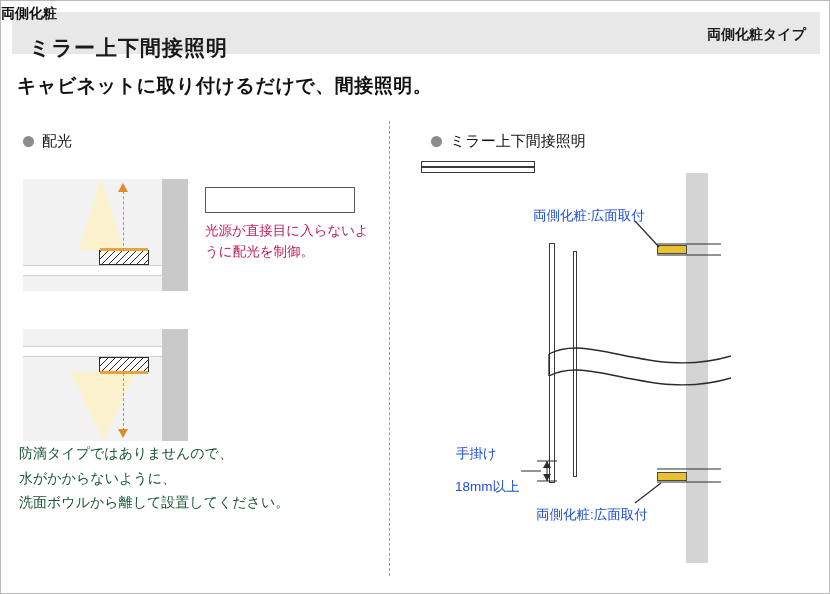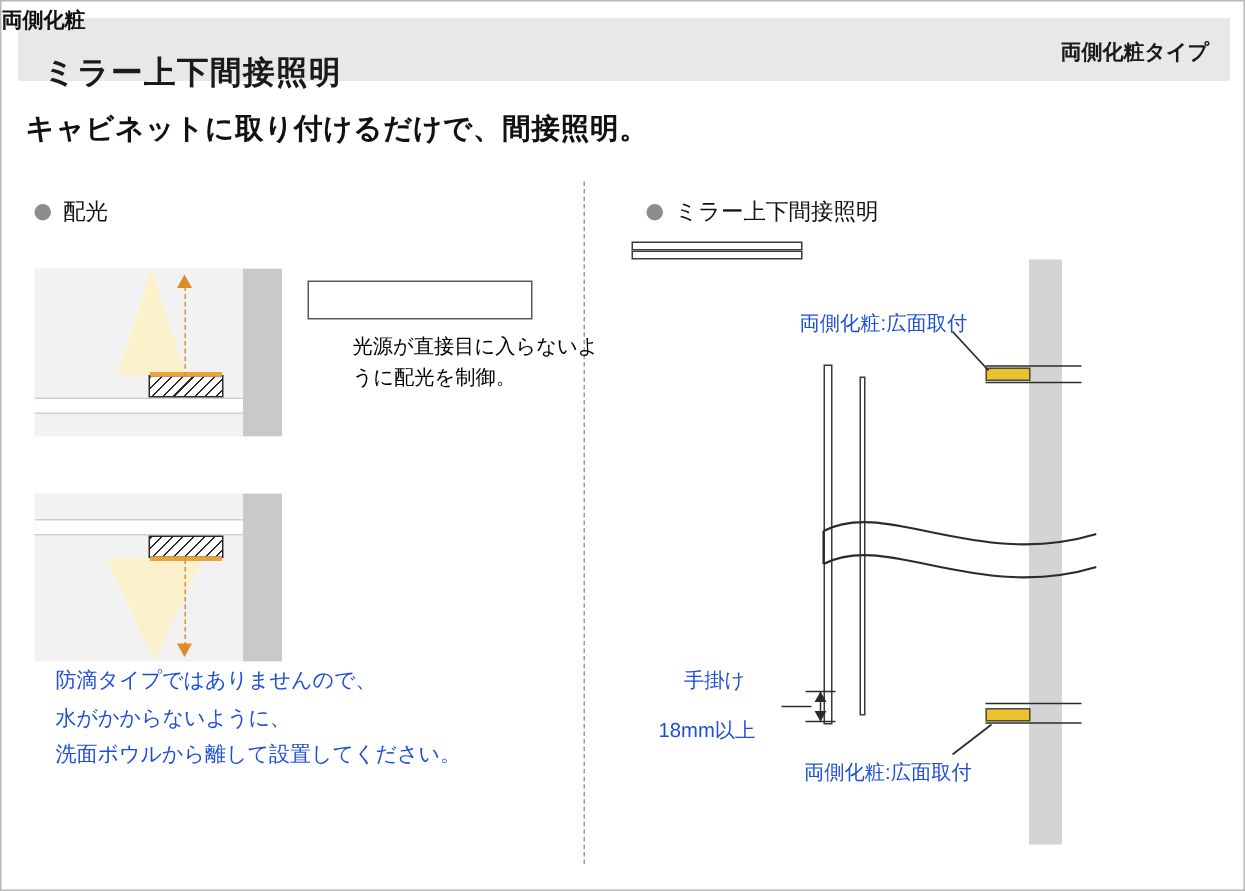--- a/index.html
+++ b/index.html
@@ -198,31 +198,30 @@
     font-weight: bold;
     color: #111111;
   }
   #callout-desc {
     position: absolute;
     left: 204px;
     top: 220px;
     width: 165px;
     font-size: 13.5px;
     line-height: 1.55;
-    color: #000000;
-    margin-left: 30px;
+    color: #be185d;
   }
   
   #caution {
     position: absolute;
-    left: 36px;
+    left: 18px;
     top: 440px;
     font-size: 14px;
     line-height: 1.75;
-    color: #1d4ed8;
+    color: #14532d;
   }
   
   #install {
     position: absolute;
     left: 420px;
     top: 160px;
     width: 400px;
     height: 415px;
   }
   .wall-col {
@@ -291,21 +290,21 @@
   }
   .label {
     position: absolute;
     font-size: 13.5px;
     color: #1d4ed8;
     white-space: nowrap;
   }
   #label-top { left: 112px; top: 46px; }
   #label-bottom { left: 115px; top: 345px; }
   #label-handle1 { left: 35px; top: 284px; }
-  #label-handle2 { left: 18px; top: 317px; }
+  #label-handle2 { left: 34px; top: 317px; }
 </style>
 </head>
 <body>
 
 <div id="page">
 
   <div id="header">
     <div id="header-title">ミラー上下間接照明</div>
     <div id="header-type">両側化粧タイプ</div>
   </div>

